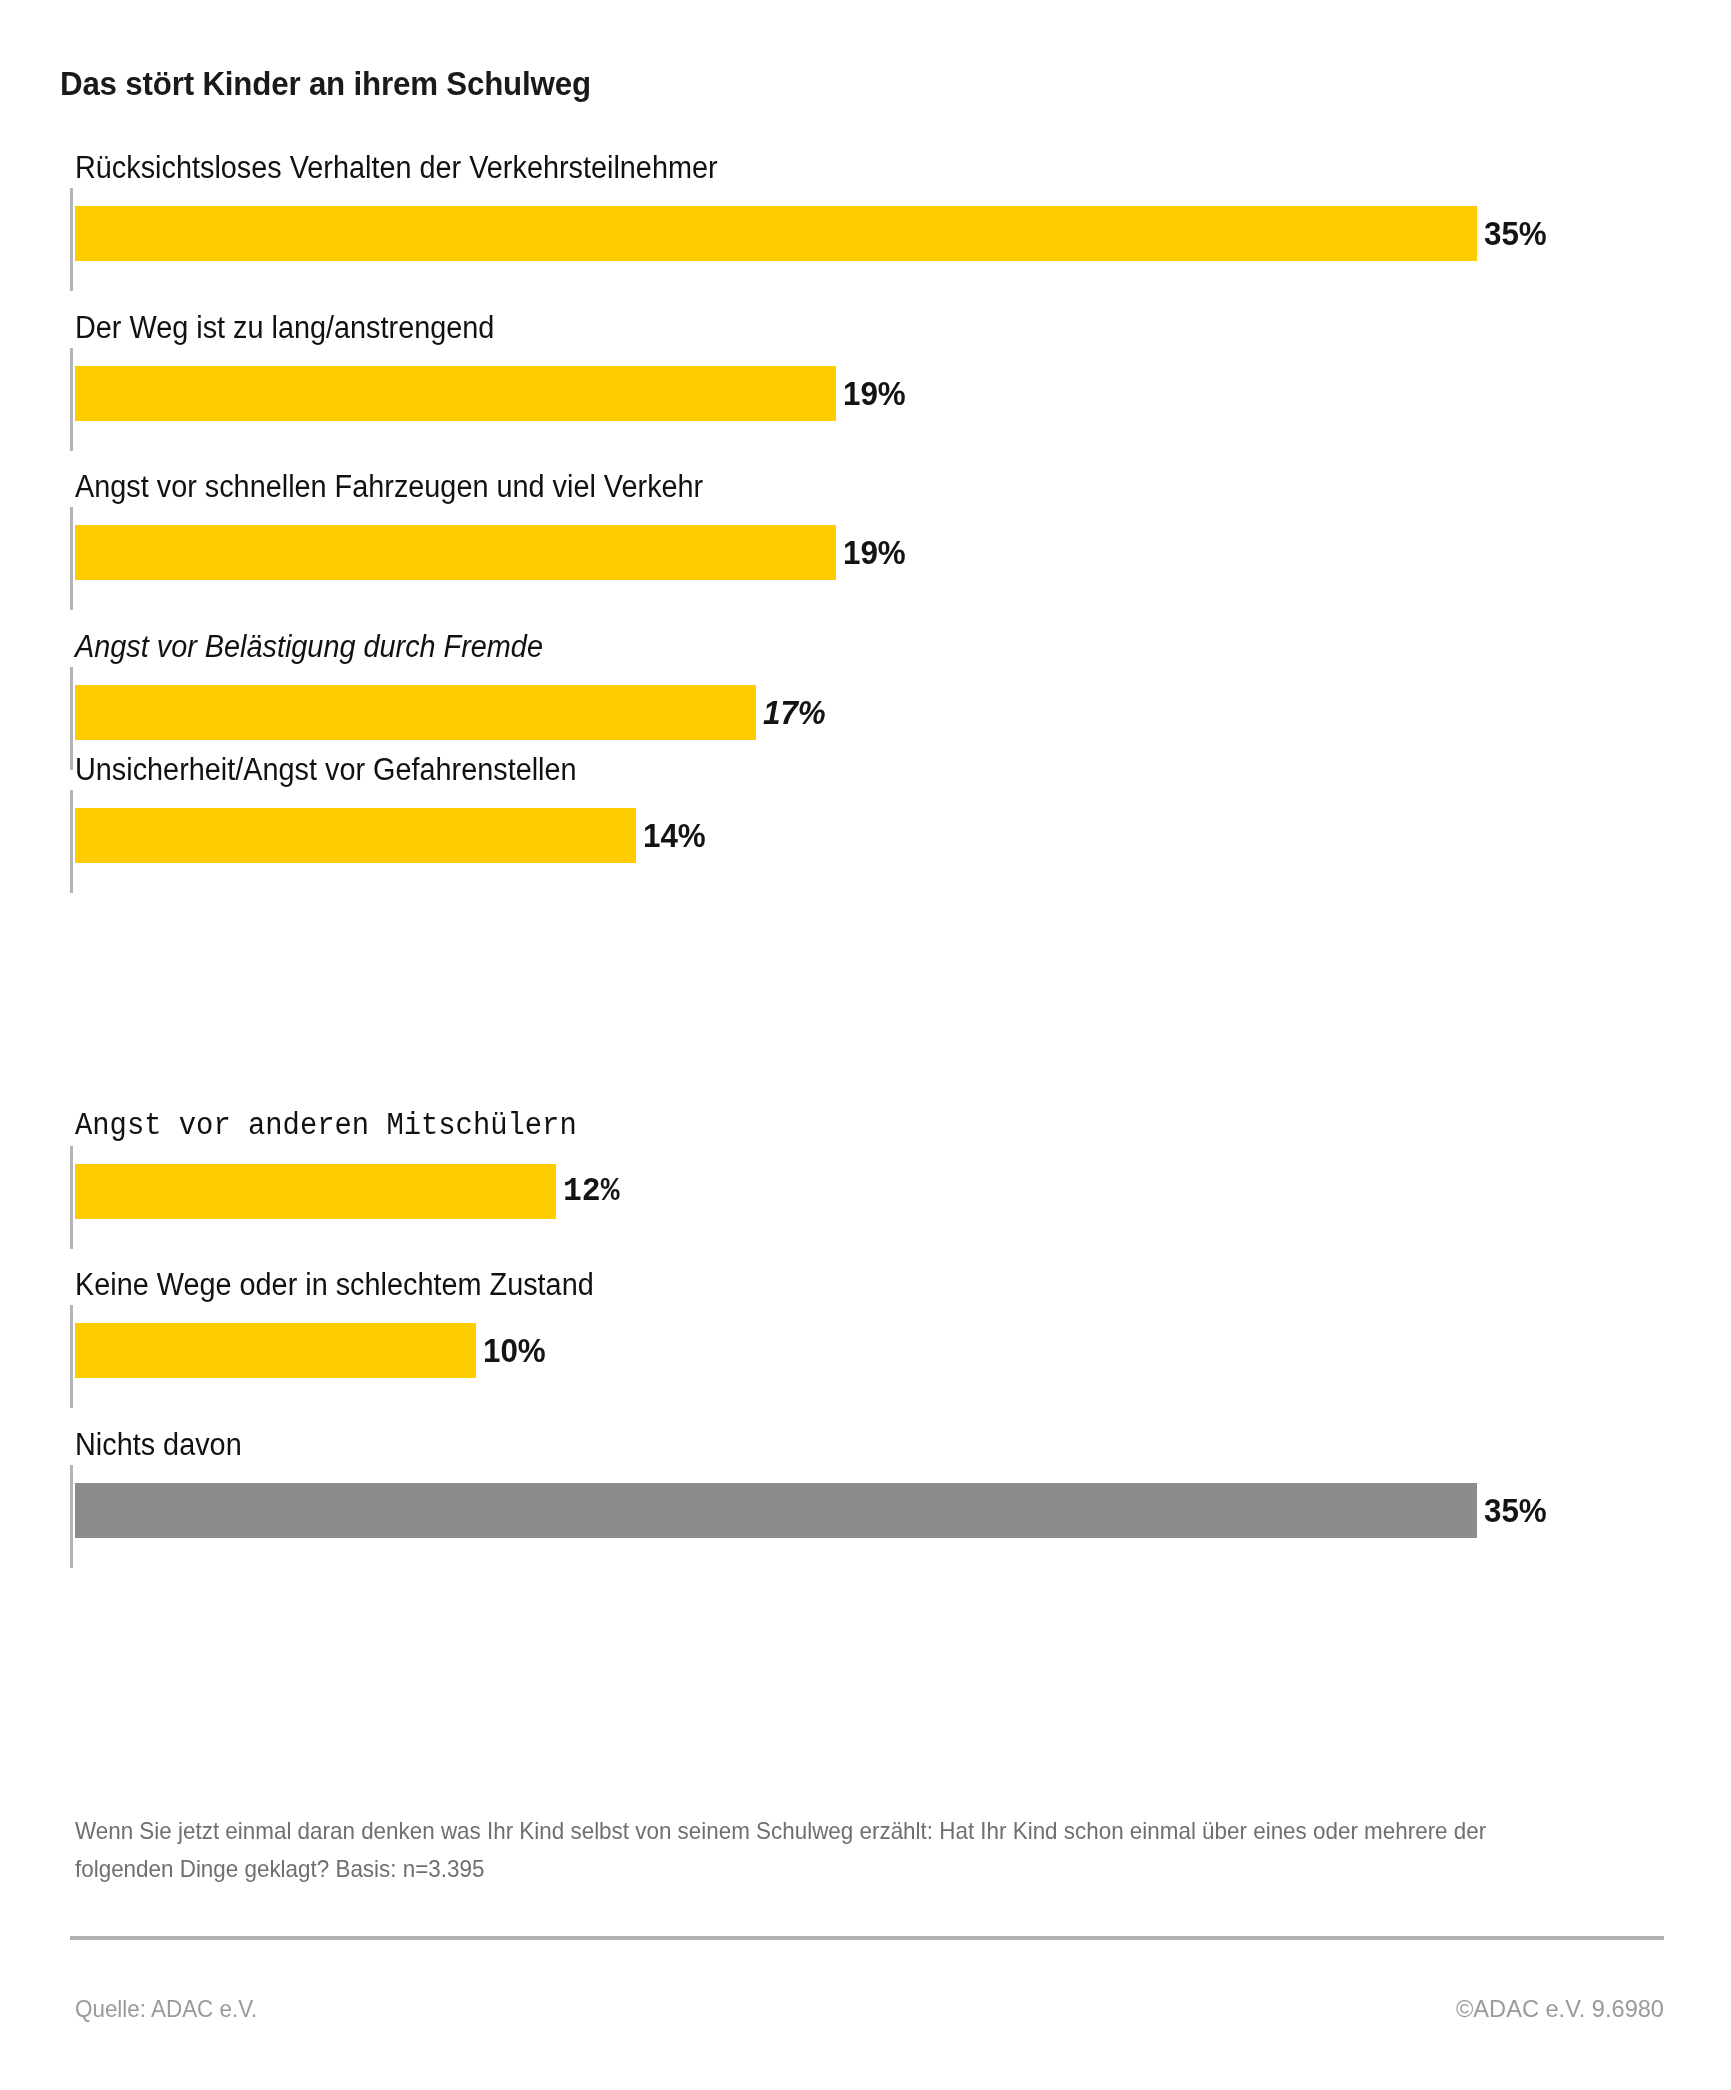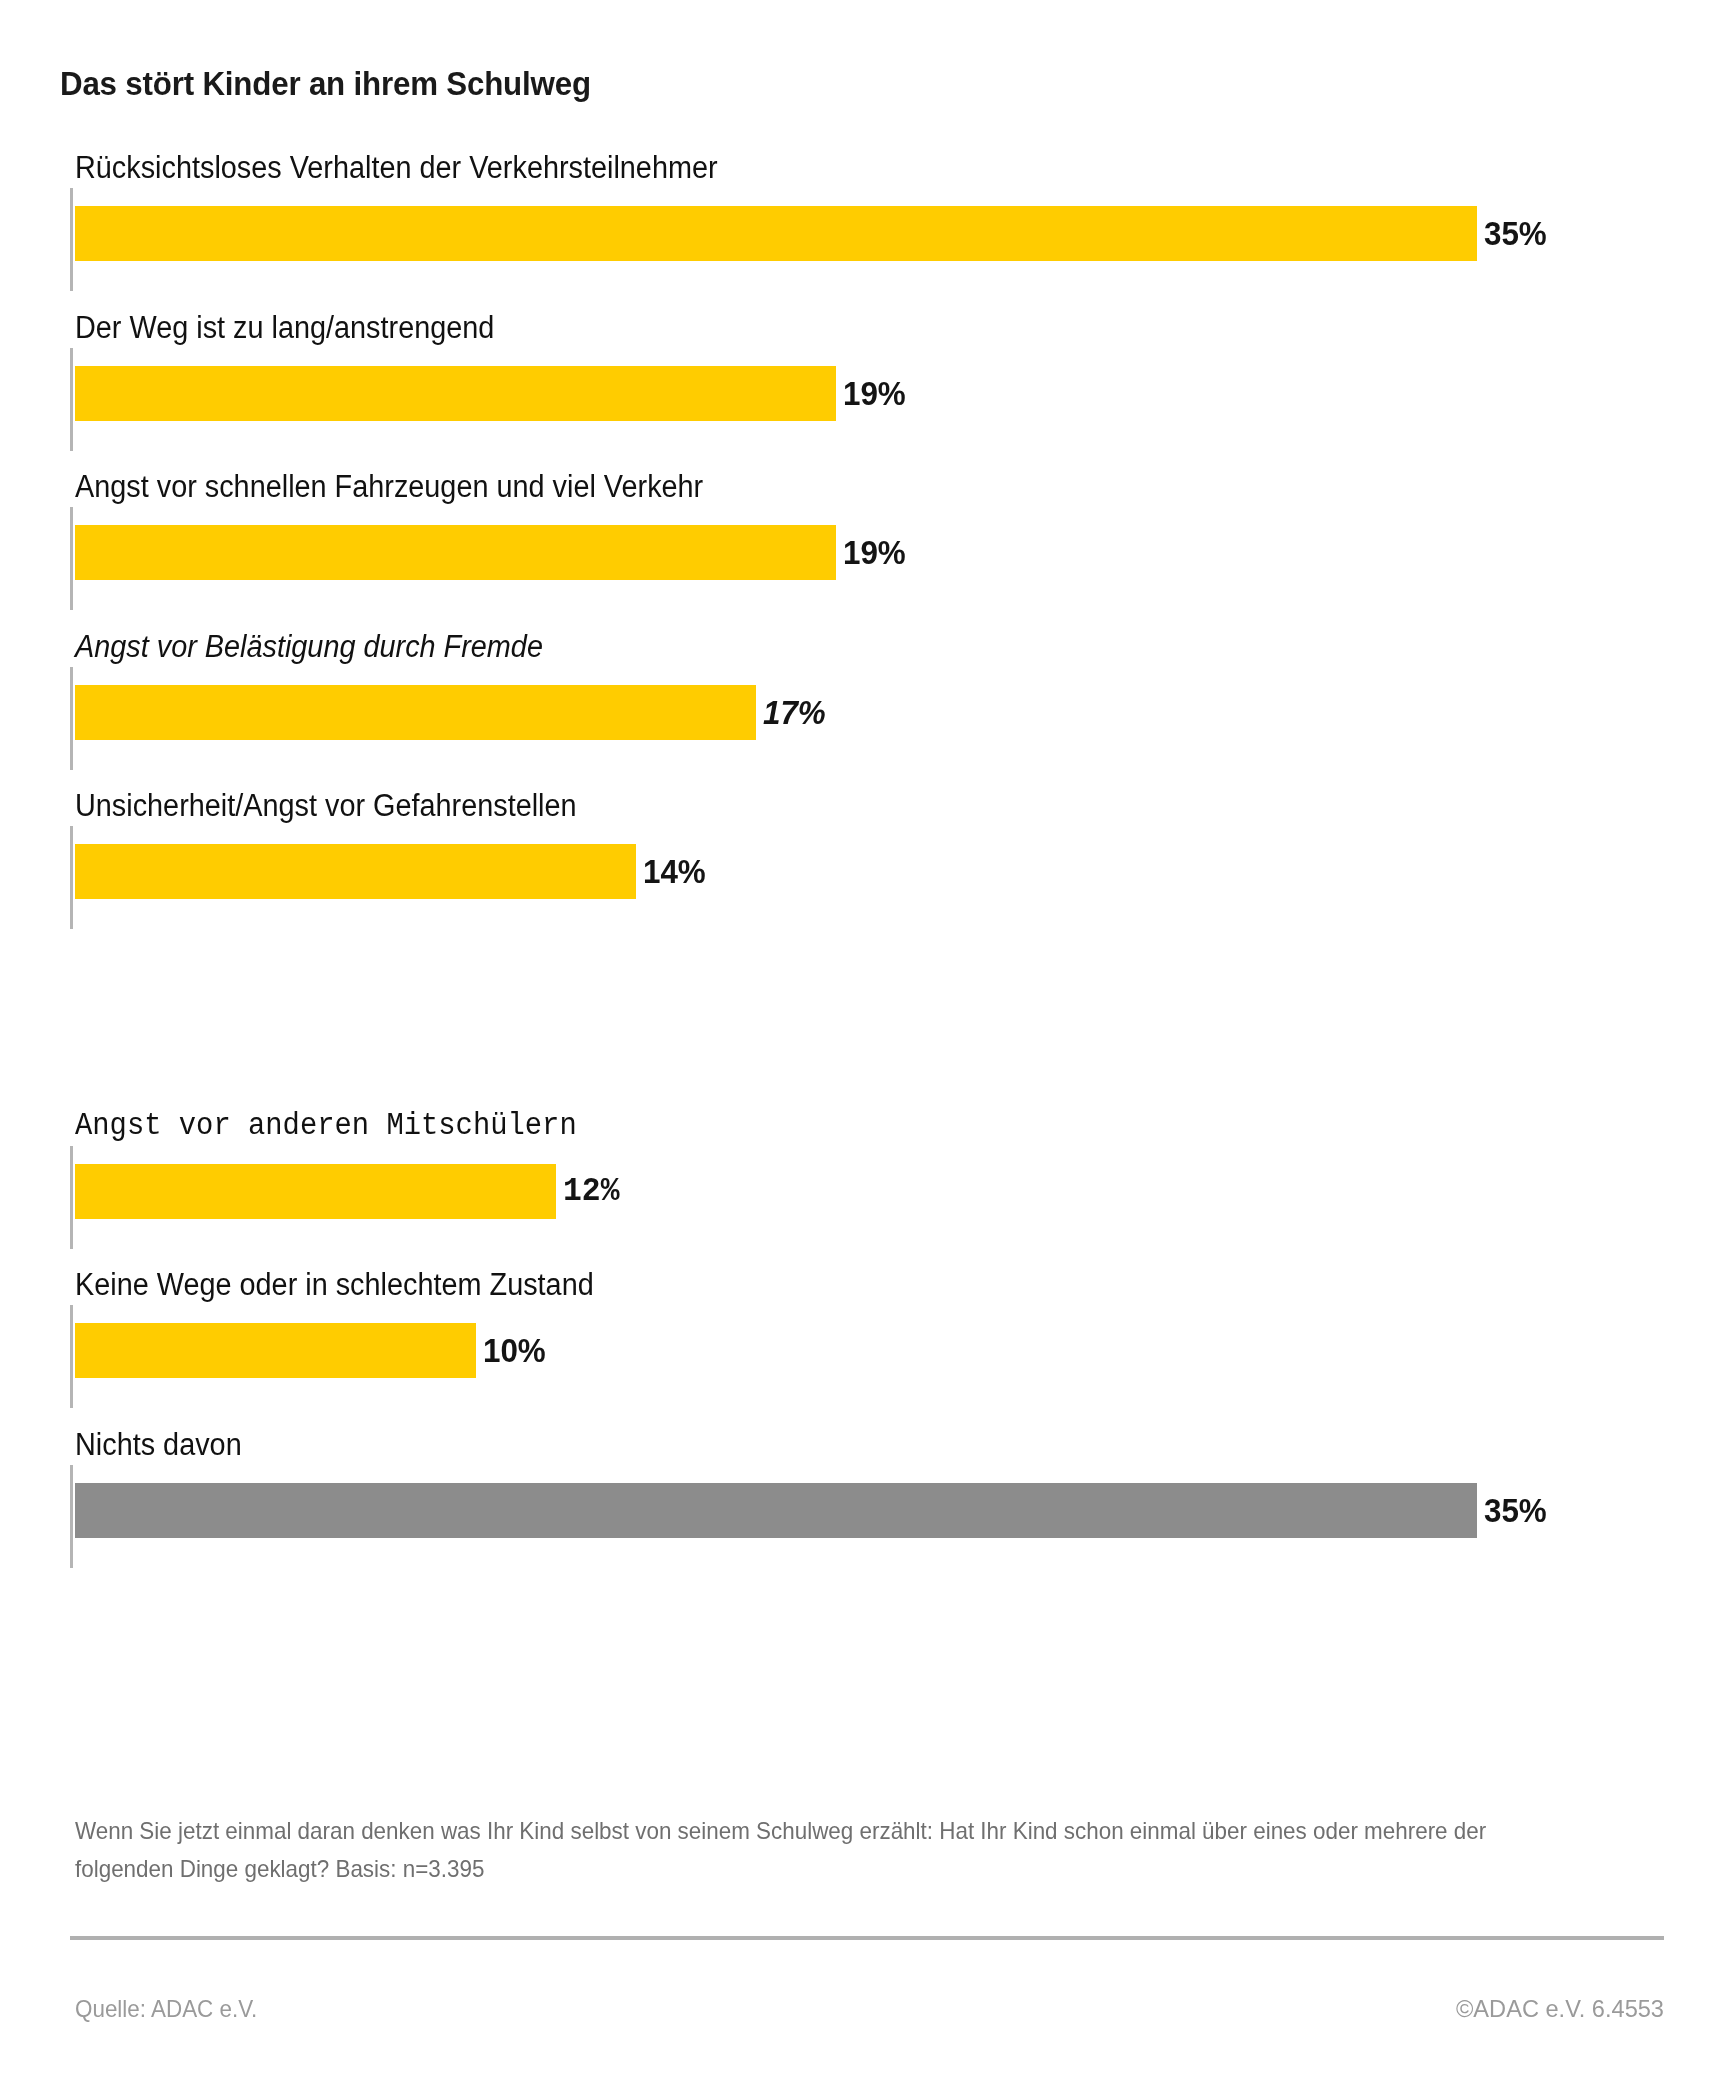--- a/index.html
+++ b/index.html
@@ -148,21 +148,21 @@
         <div class="axis-tick" style="top: 0px; height: 103px; background: rgb(181, 181, 181);"></div>
         <div class="bar" style="top: 18px; width: 761px; background: rgb(255, 204, 0);"></div>
         <div class="bar-value" style="left: 843px; top: 29px;">19%</div>
       </div>
       <div class="row" style="top: 667px; height: 103px; font-style: italic;">
         <div class="row-label">Angst vor Belästigung durch Fremde</div>
         <div class="axis-tick" style="top: 0px; height: 103px; background: rgb(181, 181, 181);"></div>
         <div class="bar" style="top: 18px; width: 681px; background: rgb(255, 204, 0);"></div>
         <div class="bar-value" style="left: 763px; top: 29px;">17%</div>
       </div>
-      <div class="row" style="top: 826px; height: 103px;">
+      <div class="row" style="top: 790px; height: 103px;">
         <div class="row-label">Unsicherheit/Angst vor Gefahrenstellen</div>
         <div class="axis-tick" style="top: 0px; height: 103px; background: rgb(181, 181, 181);"></div>
         <div class="bar" style="top: 18px; width: 561px; background: rgb(255, 204, 0);"></div>
         <div class="bar-value" style="left: 643px; top: 29px;">14%</div>
       </div>
       <div class="row" style="top: 1146px; height: 103px; font-family: Liberation Mono, monospace;">
         <div class="row-label">Angst vor anderen Mitschülern</div>
         <div class="axis-tick" style="top: 0px; height: 103px; background: rgb(181, 181, 181);"></div>
         <div class="bar" style="top: 18px; width: 481px; background: rgb(255, 204, 0);"></div>
         <div class="bar-value" style="left: 563px; top: 29px;">12%</div>
@@ -180,15 +180,15 @@
         <div class="bar-value" style="left: 1484px; top: 29px;">35%</div>
       </div>
     </div>
 
   <div class="footnote">Wenn Sie jetzt einmal daran denken was Ihr Kind selbst von seinem Schulweg erzählt: Hat Ihr Kind schon einmal über eines oder mehrere der folgenden Dinge geklagt? Basis: n=3.395</div>
 
   <div class="rule"></div>
 
   <div class="footer-left">Quelle: ADAC e.V.</div>
 
-  <div class="footer-right">©ADAC e.V.  6.4553</div>
+  <div class="footer-right">©ADAC e.V.  9.6980</div>
 </div>
 
 
 </body></html>

